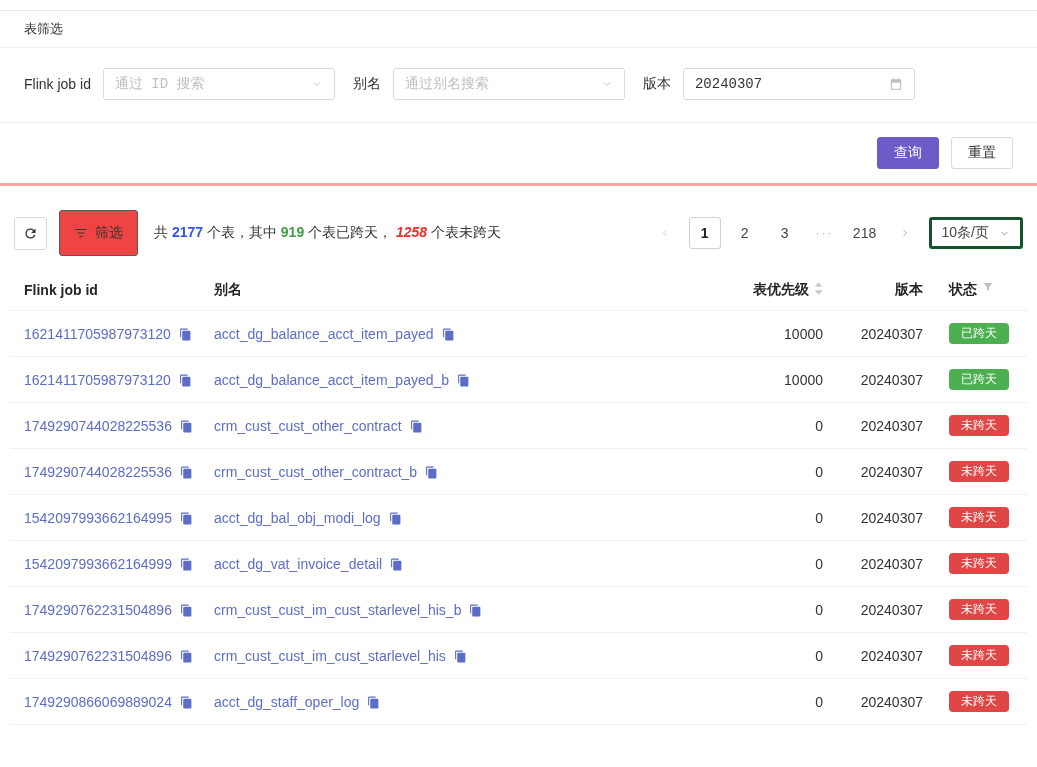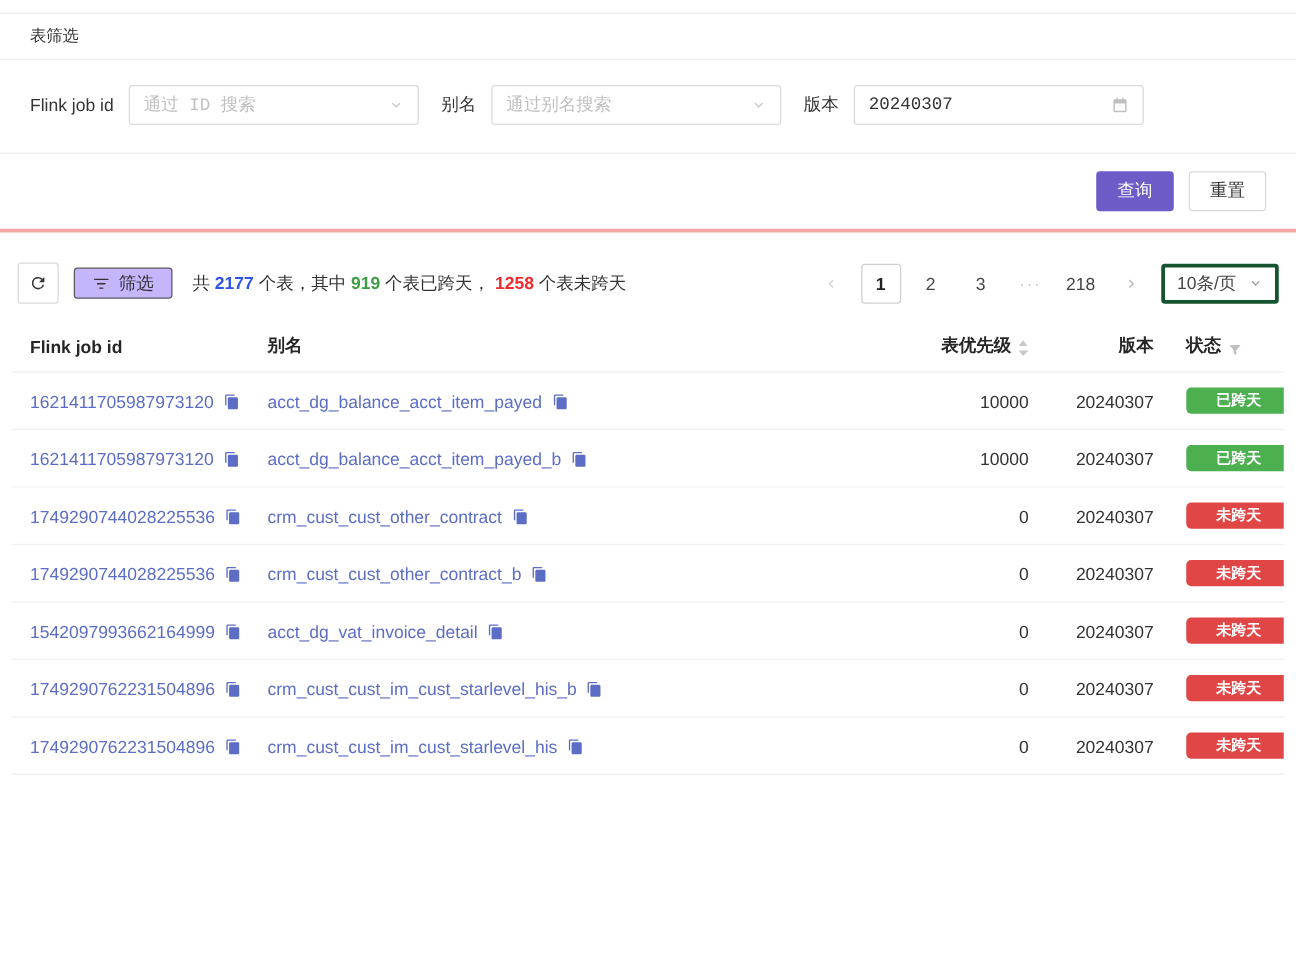--- a/index.html
+++ b/index.html
@@ -34,29 +34,29 @@
   }
   .btn-primary { background: var(--accent, #6d5bc8); border-color: var(--accent, #6d5bc8); color: #fff; }
 
   
   .toolbar { display: flex; align-items: center; gap: 12px; margin: 24px 14px 14px; }
   .icon-btn {
     width: 33px; height: 33px; border: 1px solid #d9d9d9; border-radius: 3px; background: #fff;
     display: flex; align-items: center; justify-content: center; cursor: pointer;
   }
   .filter-btn {
-    height: 25px; padding: 0 14px; border: 1px solid #595959; border-radius: 3px; background: #c4b5fd;
+    height: 46px; padding: 0 14px; border: 1px solid #595959; border-radius: 3px; background: #ef4444;
     display: flex; align-items: center; gap: 7px; font-size: 14px; color: #333; cursor: pointer;
     font-family: inherit;
   }
   .summary { margin-left: 4px; white-space: nowrap; color: #333; }
   .summary .n { font-weight: 700; }
   .n-blue  { color: var(--blue, #2f54eb); }
   .n-green { color: var(--green-text, #3f9e44); }
-  .n-red   { color: var(--red-text, #ef2b2b); }
+  .n-red   { color: var(--red-text, #ef2b2b); font-style: italic; }
 
   
   .pagination { display: flex; align-items: center; gap: 8px; }
   .toolbar .pagination { margin-left: auto; }
   .pg-item {
     min-width: 32px; height: 32px; display: flex; align-items: center; justify-content: center;
     border-radius: 3px; cursor: pointer; color: #444; user-select: none; padding: 0 4px;
   }
   .pg-num.active { border: 1px solid #cfcfd4; font-weight: 600; color: #222; }
   .pg-ellipsis { color: #b8b8b8; font-size: 12px; letter-spacing: 2px; }
@@ -64,27 +64,27 @@
 
   
   .table-wrap { margin: 0 10px; }
   table { width: 100%; border-collapse: collapse; table-layout: fixed; }
   th, td { border-bottom: 1px solid #f0f0f0; padding: 12px 8px; text-align: left; white-space: nowrap; overflow: hidden; font-size: 14px; }
   th { font-weight: 700; color: #262626; padding: 11px 8px; }
   th:first-child, td:first-child { padding-left: 14px; width: 196px; }
   .col-priority, th.h-priority { width: 120px; text-align: right; }
   .col-version,  th.h-version  { width: 100px; text-align: right; }
   .col-status,   th.h-status   { width: 96px; text-align: left; padding-left: 18px; }
-  .h-flex { display: inline-flex; align-items: flex-end; gap: 5px; vertical-align: middle; }
+  .h-flex { display: inline-flex; align-items: flex-start; gap: 5px; vertical-align: middle; }
   .h-priority .h-flex { justify-content: flex-end; width: 100%; }
   a.cell-link { color: var(--link, #5c6dc6); text-decoration: none; cursor: pointer; }
   .copy { display: inline-block; margin-left: 8px; color: var(--link, #5c6dc6); vertical-align: -2px; cursor: pointer; }
   .badge {
-    display: inline-block; padding: 3px 24px; border-radius: 4px; color: #fff;
-    font-size: 12px; line-height: 1.25; font-weight: bold;
+    display: inline-block; padding: 3px 12px; border-radius: 4px; color: #fff;
+    font-size: 12px; line-height: 1.25;
   }
   .badge.green { background: var(--badge-green, #4caf50); }
   .badge.red   { background: var(--badge-red, #e14646); }
 </style>
 </head>
 <body>
 
 <div class="filter-card">
   <div class="fc-title">表筛选</div>
 
@@ -249,20 +249,31 @@
                 <path d="M16 1H4c-1.1 0-2 .9-2 2v14h2V3h12V1zm3 4H8c-1.1 0-2 .9-2 2v14c0 1.1.9 2 2 2h11c1.1 0 2-.9 2-2V7c0-1.1-.9-2-2-2z"></path>
               </svg></span></td>
           <td><a class="cell-link">crm_cust_cust_other_contract_b</a><span class="copy"><svg width="13" height="13" viewBox="0 0 24 24" fill="currentColor">
                 <path d="M16 1H4c-1.1 0-2 .9-2 2v14h2V3h12V1zm3 4H8c-1.1 0-2 .9-2 2v14c0 1.1.9 2 2 2h11c1.1 0 2-.9 2-2V7c0-1.1-.9-2-2-2z"></path>
               </svg></span></td>
           <td class="col-priority">0</td>
           <td class="col-version">20240307</td>
           <td class="col-status"><span class="badge red">未跨天</span></td>
         </tr>
         <tr>
+          <td><a class="cell-link">1542097993662164995</a><span class="copy"><svg width="13" height="13" viewBox="0 0 24 24" fill="currentColor">
+                <path d="M16 1H4c-1.1 0-2 .9-2 2v14h2V3h12V1zm3 4H8c-1.1 0-2 .9-2 2v14c0 1.1.9 2 2 2h11c1.1 0 2-.9 2-2V7c0-1.1-.9-2-2-2z"></path>
+              </svg></span></td>
+          <td><a class="cell-link">acct_dg_bal_obj_modi_log</a><span class="copy"><svg width="13" height="13" viewBox="0 0 24 24" fill="currentColor">
+                <path d="M16 1H4c-1.1 0-2 .9-2 2v14h2V3h12V1zm3 4H8c-1.1 0-2 .9-2 2v14c0 1.1.9 2 2 2h11c1.1 0 2-.9 2-2V7c0-1.1-.9-2-2-2z"></path>
+              </svg></span></td>
+          <td class="col-priority">0</td>
+          <td class="col-version">20240307</td>
+          <td class="col-status"><span class="badge red">未跨天</span></td>
+        </tr>
+        <tr>
           <td><a class="cell-link">1542097993662164999</a><span class="copy"><svg width="13" height="13" viewBox="0 0 24 24" fill="currentColor">
                 <path d="M16 1H4c-1.1 0-2 .9-2 2v14h2V3h12V1zm3 4H8c-1.1 0-2 .9-2 2v14c0 1.1.9 2 2 2h11c1.1 0 2-.9 2-2V7c0-1.1-.9-2-2-2z"></path>
               </svg></span></td>
           <td><a class="cell-link">acct_dg_vat_invoice_detail</a><span class="copy"><svg width="13" height="13" viewBox="0 0 24 24" fill="currentColor">
                 <path d="M16 1H4c-1.1 0-2 .9-2 2v14h2V3h12V1zm3 4H8c-1.1 0-2 .9-2 2v14c0 1.1.9 2 2 2h11c1.1 0 2-.9 2-2V7c0-1.1-.9-2-2-2z"></path>
               </svg></span></td>
           <td class="col-priority">0</td>
           <td class="col-version">20240307</td>
           <td class="col-status"><span class="badge red">未跨天</span></td>
         </tr>
@@ -275,20 +286,31 @@
               </svg></span></td>
           <td class="col-priority">0</td>
           <td class="col-version">20240307</td>
           <td class="col-status"><span class="badge red">未跨天</span></td>
         </tr>
         <tr>
           <td><a class="cell-link">1749290762231504896</a><span class="copy"><svg width="13" height="13" viewBox="0 0 24 24" fill="currentColor">
                 <path d="M16 1H4c-1.1 0-2 .9-2 2v14h2V3h12V1zm3 4H8c-1.1 0-2 .9-2 2v14c0 1.1.9 2 2 2h11c1.1 0 2-.9 2-2V7c0-1.1-.9-2-2-2z"></path>
               </svg></span></td>
           <td><a class="cell-link">crm_cust_cust_im_cust_starlevel_his</a><span class="copy"><svg width="13" height="13" viewBox="0 0 24 24" fill="currentColor">
+                <path d="M16 1H4c-1.1 0-2 .9-2 2v14h2V3h12V1zm3 4H8c-1.1 0-2 .9-2 2v14c0 1.1.9 2 2 2h11c1.1 0 2-.9 2-2V7c0-1.1-.9-2-2-2z"></path>
+              </svg></span></td>
+          <td class="col-priority">0</td>
+          <td class="col-version">20240307</td>
+          <td class="col-status"><span class="badge red">未跨天</span></td>
+        </tr>
+        <tr>
+          <td><a class="cell-link">1749290866069889024</a><span class="copy"><svg width="13" height="13" viewBox="0 0 24 24" fill="currentColor">
+                <path d="M16 1H4c-1.1 0-2 .9-2 2v14h2V3h12V1zm3 4H8c-1.1 0-2 .9-2 2v14c0 1.1.9 2 2 2h11c1.1 0 2-.9 2-2V7c0-1.1-.9-2-2-2z"></path>
+              </svg></span></td>
+          <td><a class="cell-link">acct_dg_staff_oper_log</a><span class="copy"><svg width="13" height="13" viewBox="0 0 24 24" fill="currentColor">
                 <path d="M16 1H4c-1.1 0-2 .9-2 2v14h2V3h12V1zm3 4H8c-1.1 0-2 .9-2 2v14c0 1.1.9 2 2 2h11c1.1 0 2-.9 2-2V7c0-1.1-.9-2-2-2z"></path>
               </svg></span></td>
           <td class="col-priority">0</td>
           <td class="col-version">20240307</td>
           <td class="col-status"><span class="badge red">未跨天</span></td>
         </tr>
       </tbody>
   </table>
 </div>
 

